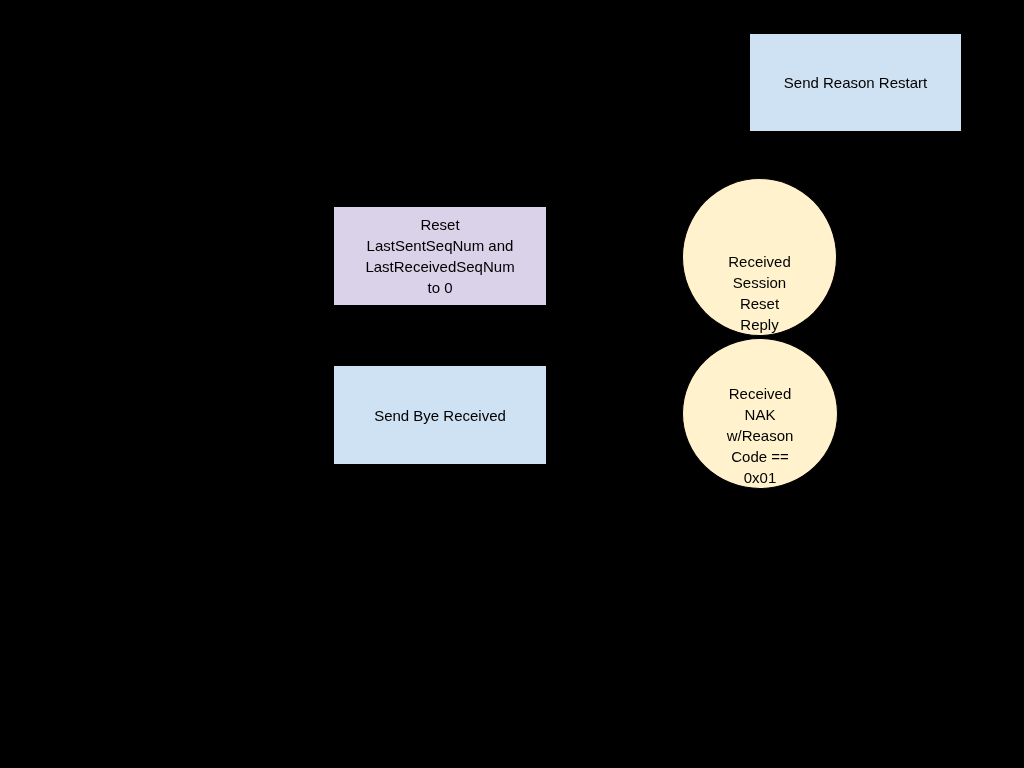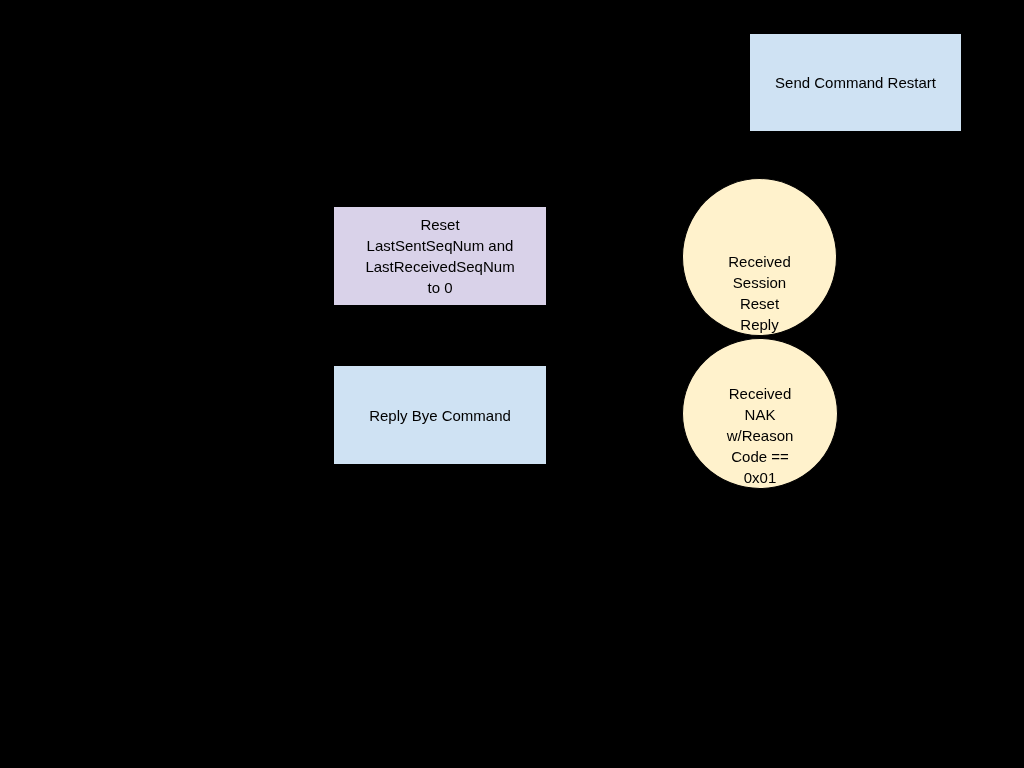--- a/index.html
+++ b/index.html
@@ -45,39 +45,39 @@
   #node-received-reset-reply { left: 682px; top: 178px; width: 155px; height: 158px; }
   #node-send-bye-command     { left: 333px; top: 365px; width: 214px; height: 100px; }
   #node-received-nak         { left: 682px; top: 338px; width: 156px; height: 151px; }
 </style>
 </head>
 <body>
 
 <div id="canvas">
 
   <div id="node-send-session-restart" class="node rect fill-blue">
-    <span class="label">Send Command Restart</span>
+    <span class="label">Send Reason Restart</span>
   </div>
 
   <div id="node-reset-seqnums" class="node rect fill-purple">
     <span class="label">Reset
 LastSentSeqNum and
 LastReceivedSeqNum
 to 0</span>
   </div>
 
   <div id="node-received-reset-reply" class="node circle fill-yellow">
     <span class="label">Received
 Session
 Reset
 Reply</span>
   </div>
 
   <div id="node-send-bye-command" class="node rect fill-blue">
-    <span class="label">Reply Bye Command</span>
+    <span class="label">Send Bye Received</span>
   </div>
 
   <div id="node-received-nak" class="node circle fill-yellow">
     <span class="label">Received
 NAK
 w/Reason
 Code ==
 0x01</span>
   </div>
 

